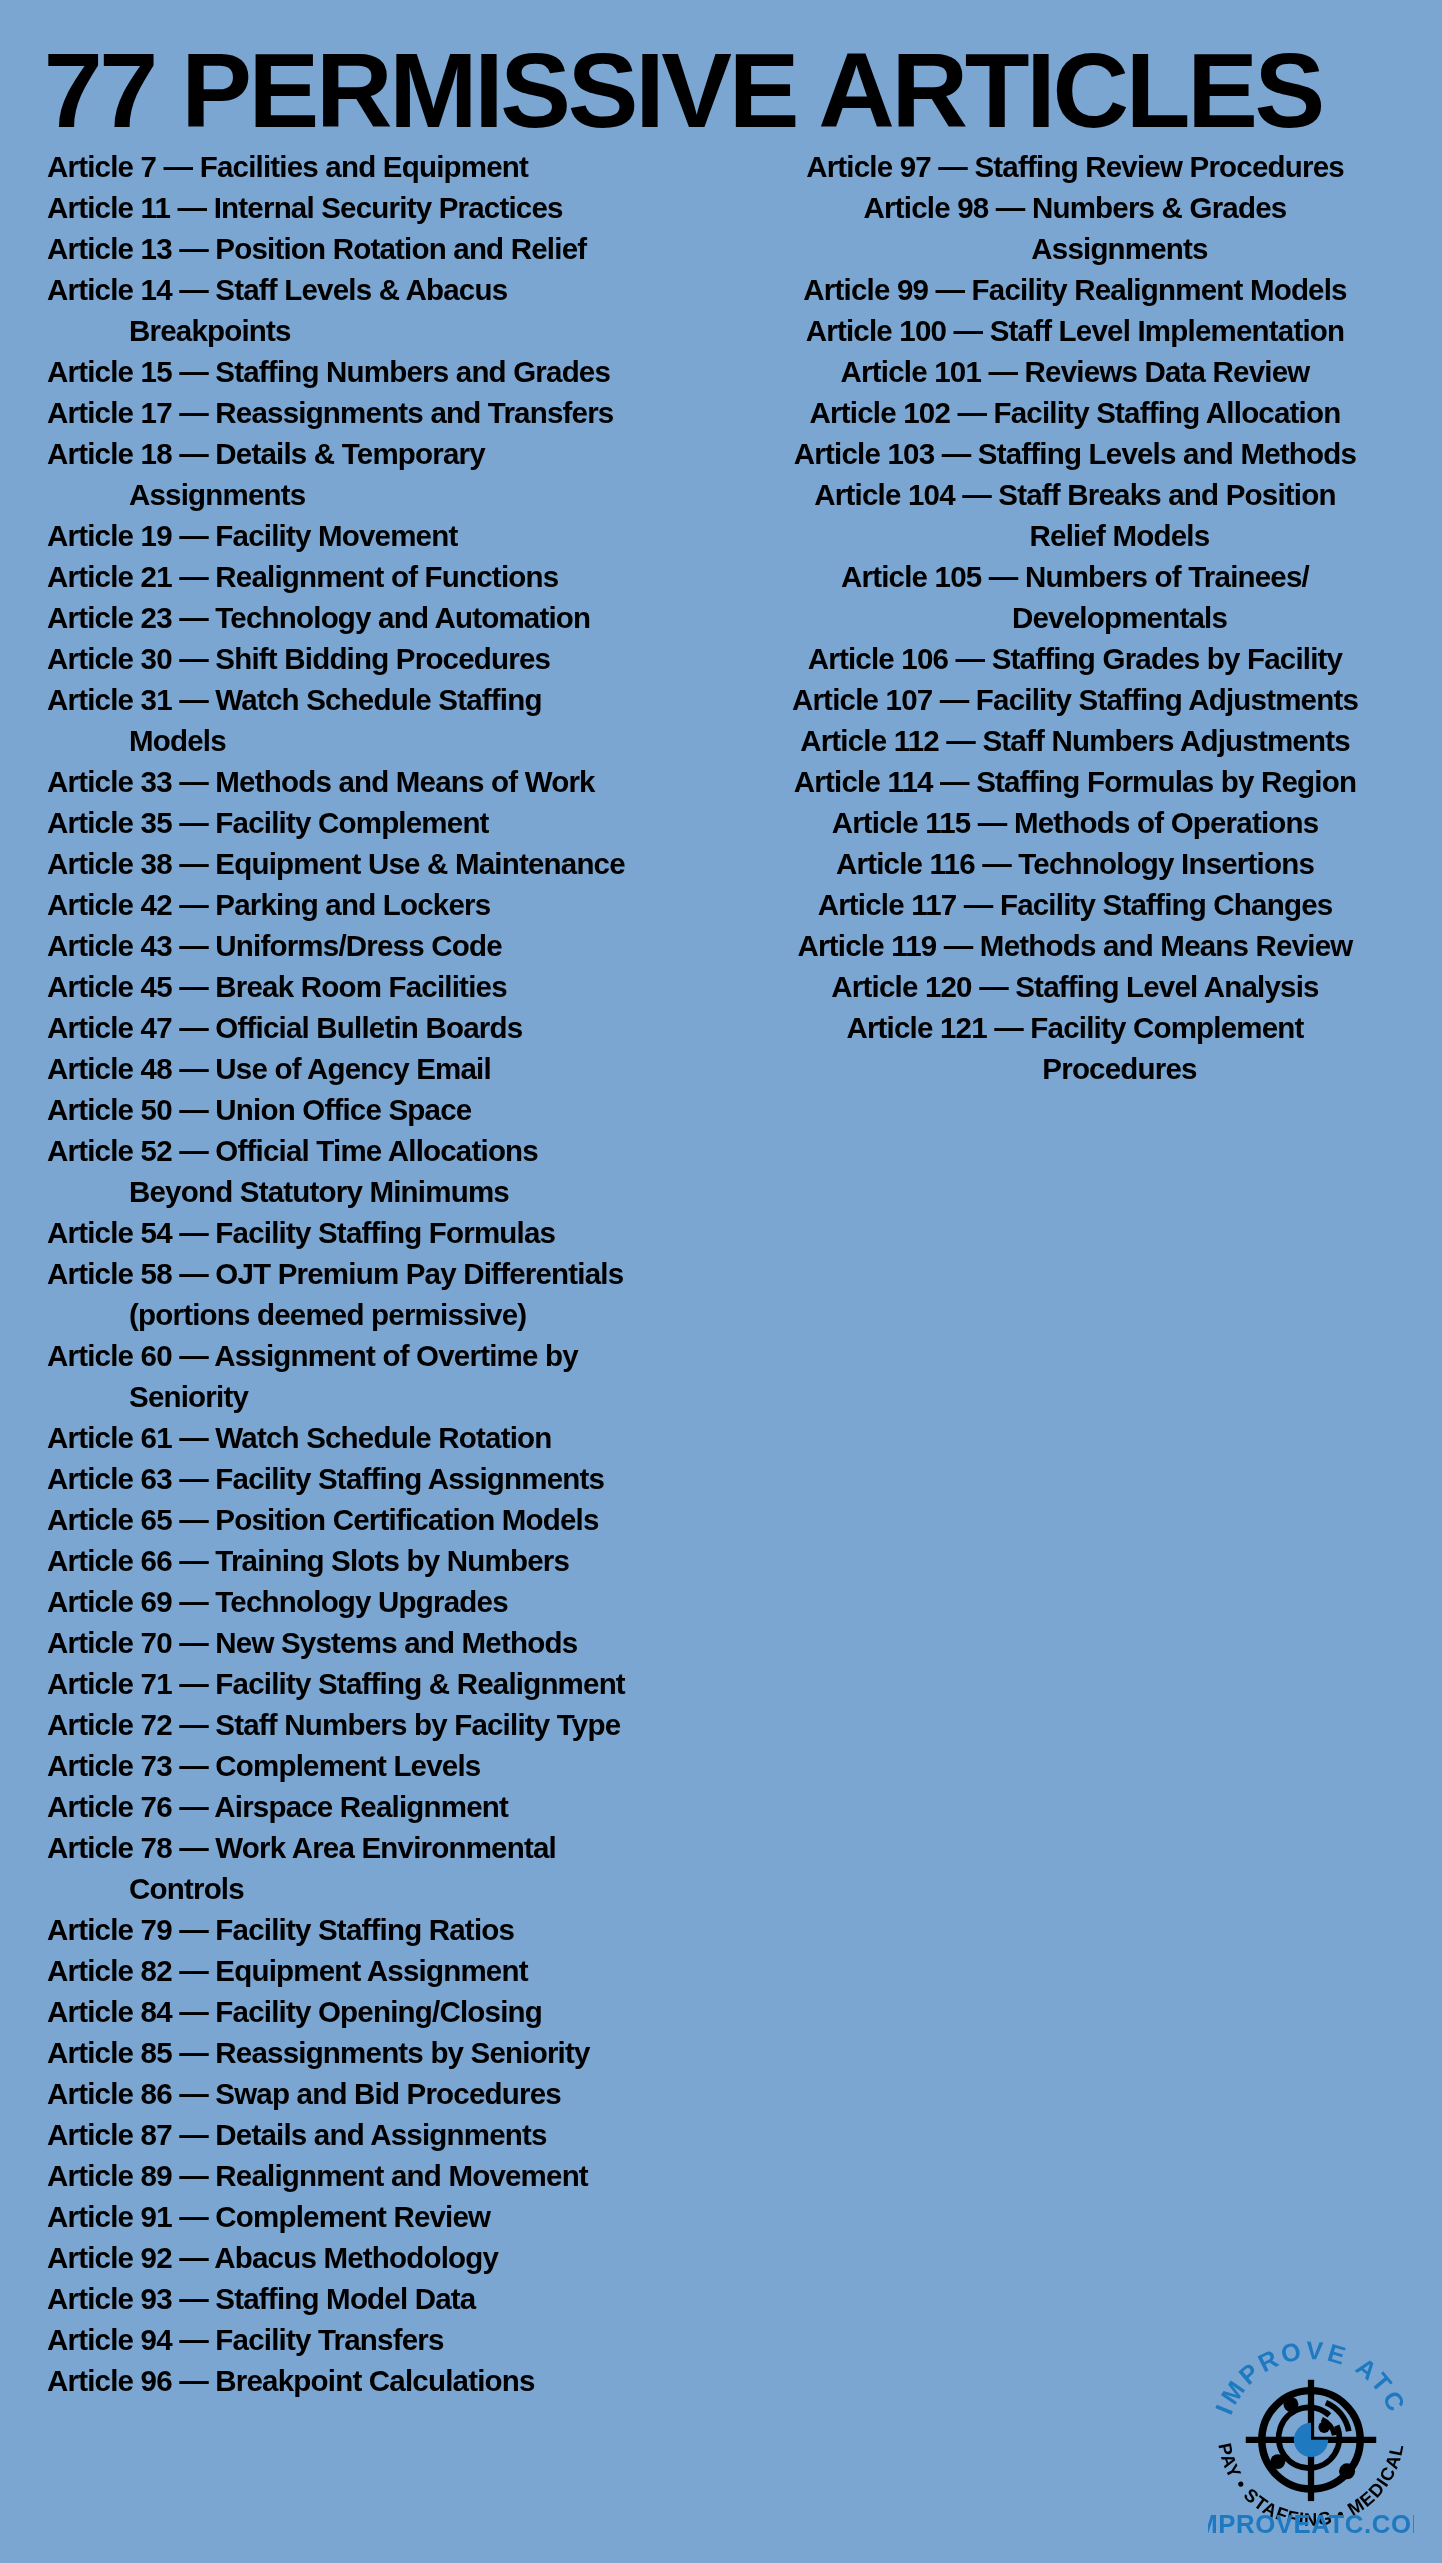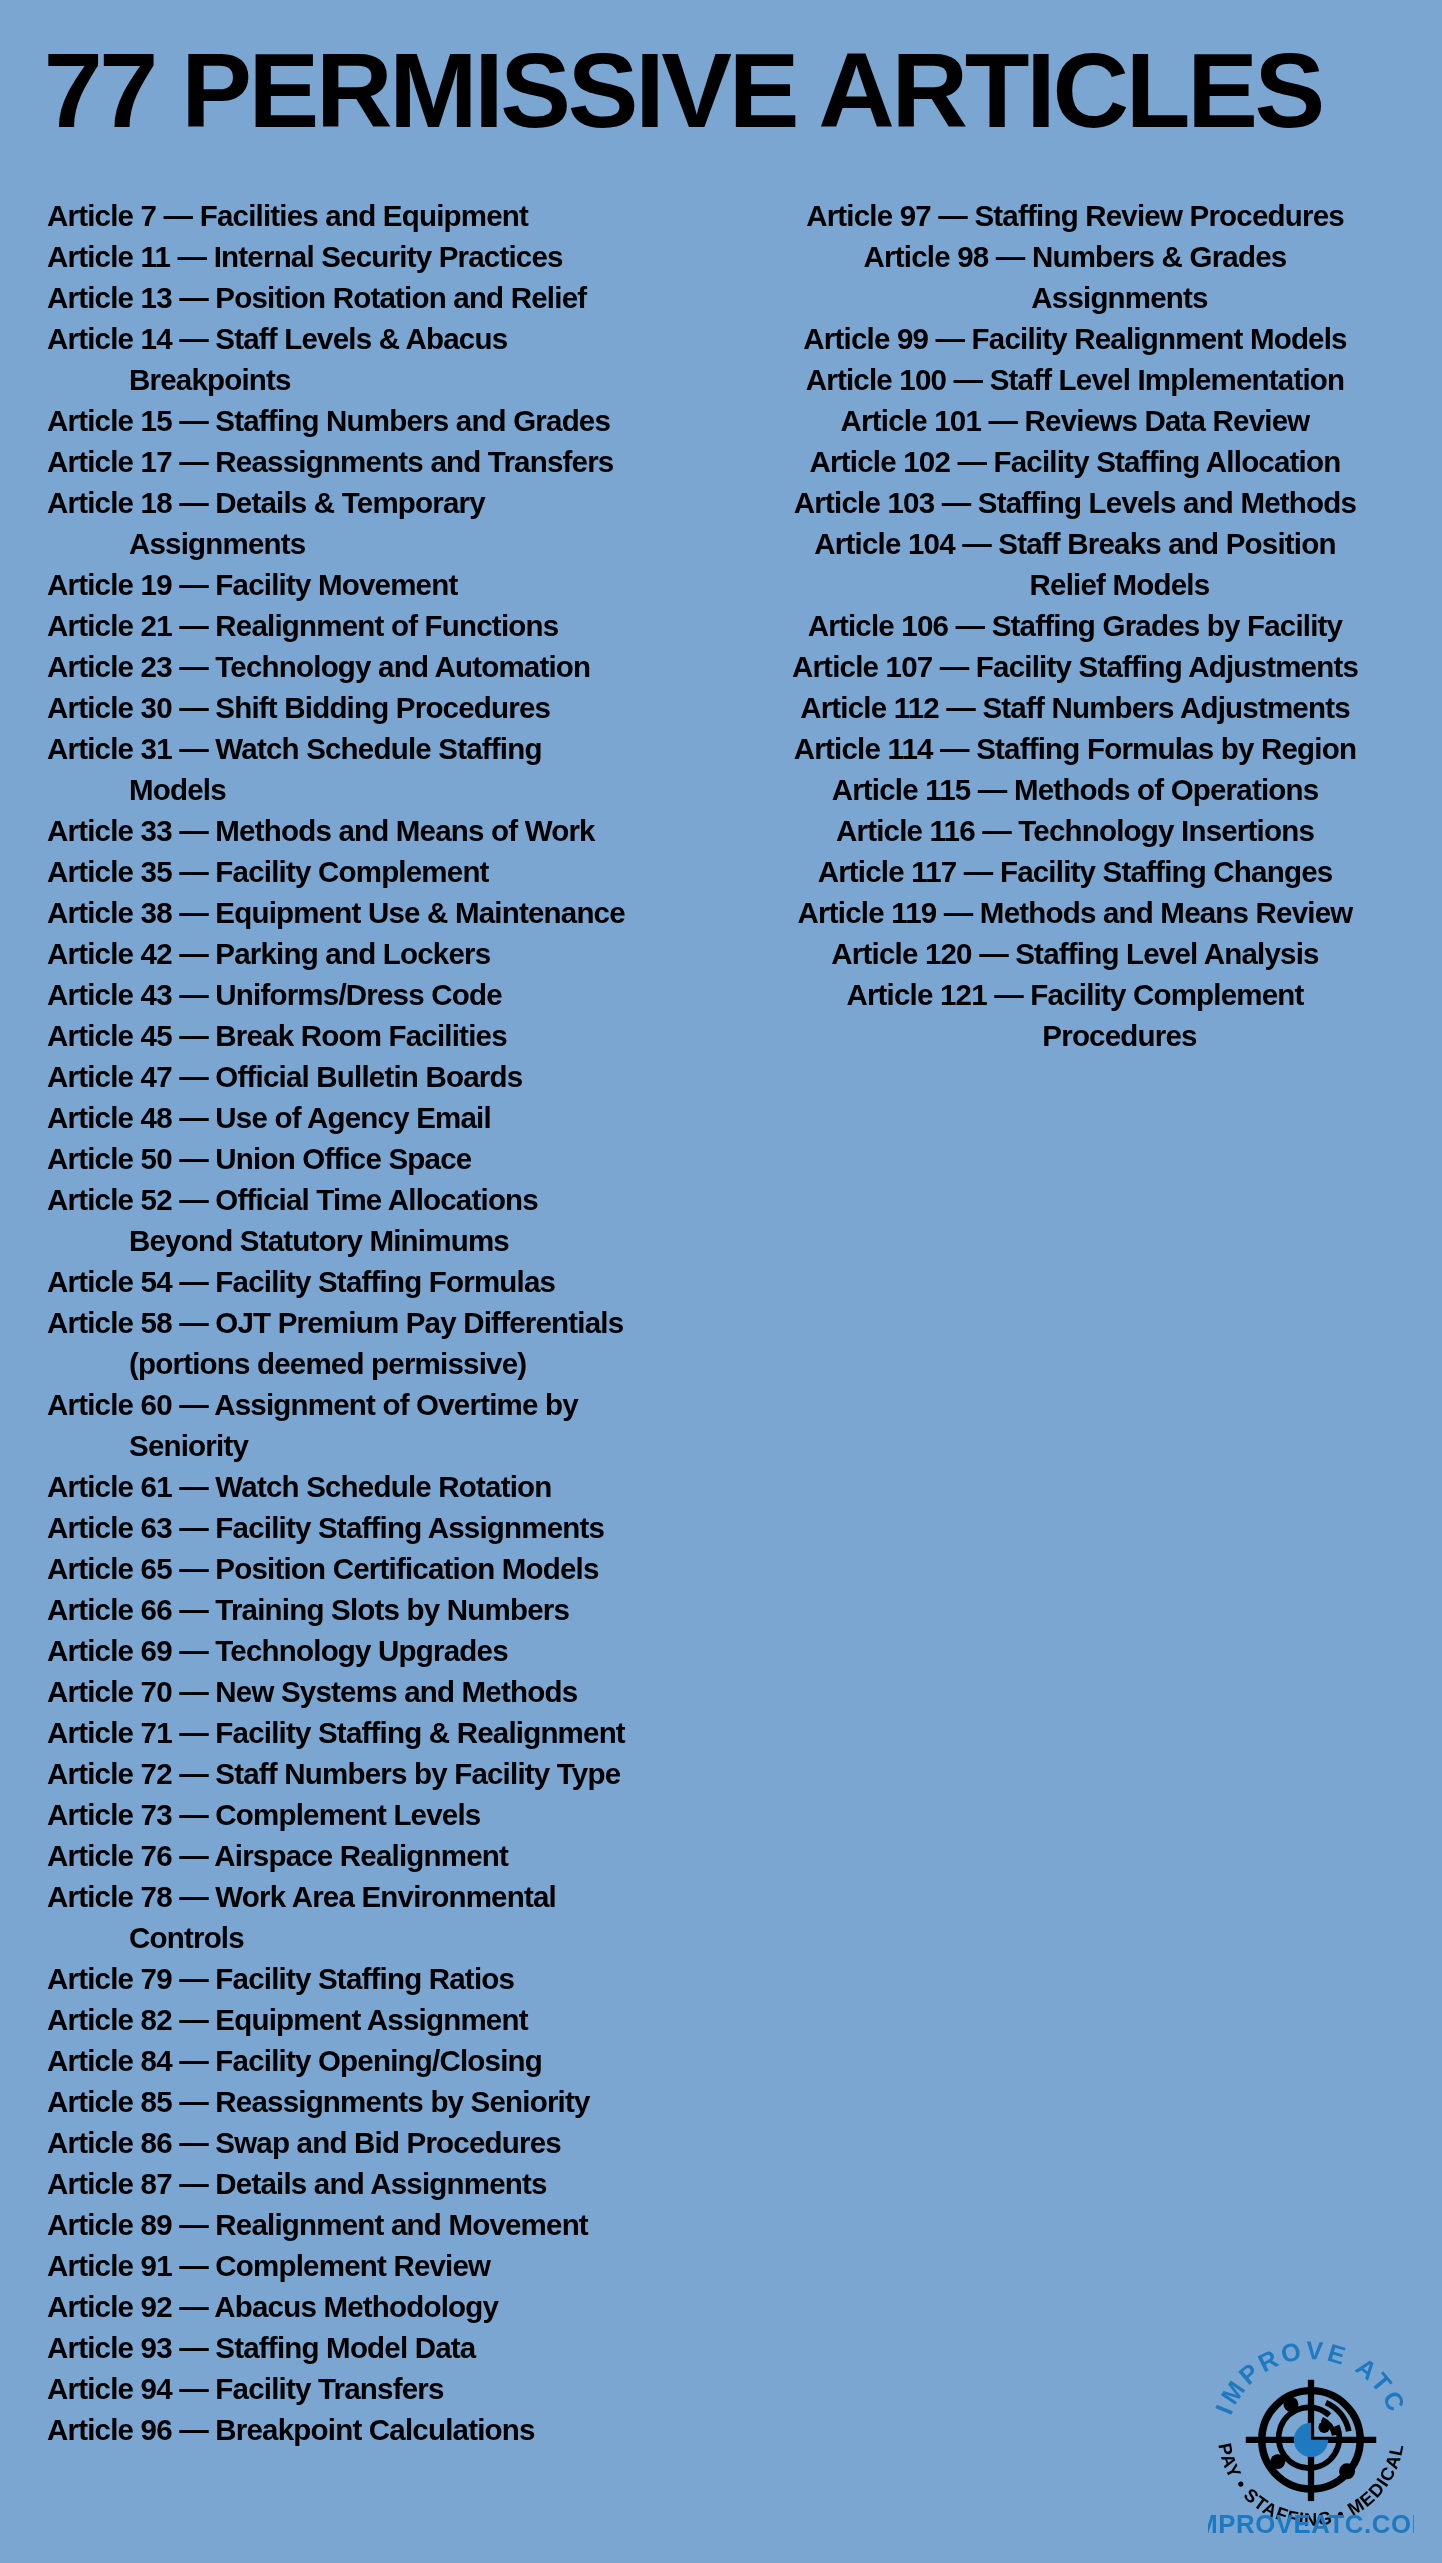--- a/index.html
+++ b/index.html
@@ -25,21 +25,20 @@
     font-size:106px;
     line-height:111px;
     font-weight:bold;
     letter-spacing:-3.3px;
     white-space:nowrap;
     margin-left:-3.3px;
   }
   .cols{
     display:grid;
     grid-template-columns:683px 1fr;
-    margin-top:49px;
     align-items:start;
   }
   .col{min-width:0;}
   .item{
     font-size:29.5px;
     font-weight:bold;
     line-height:41px;
     letter-spacing:-0.8px;
     white-space:pre-line;
     padding-left:82px;
@@ -188,20 +187,22 @@
 
     <div class="item"><span>Article 101</span><span> — </span><span>Reviews Data Review</span></div>
 
     <div class="item"><span>Article 102</span><span> — </span><span>Facility Staffing Allocation</span></div>
 
     <div class="item"><span>Article 103</span><span> — </span><span>Staffing Levels and Methods</span></div>
 
     <div class="item"><span>Article 104</span><span> — </span><span>Staff Breaks and Position
 Relief Models</span></div>
 
+    <div class="item"><span>Article 105</span><span> — </span><span>Numbers of Trainees/
+Developmentals</span></div>
 
     <div class="item"><span>Article 106</span><span> — </span><span>Staffing Grades by Facility</span></div>
 
     <div class="item"><span>Article 107</span><span> — </span><span>Facility Staffing Adjustments</span></div>
 
 
     <div class="item"><span>Article 112</span><span> — </span><span>Staff Numbers Adjustments</span></div>
 
     <div class="item"><span>Article 114</span><span> — </span><span>Staffing Formulas by Region</span></div>
 

